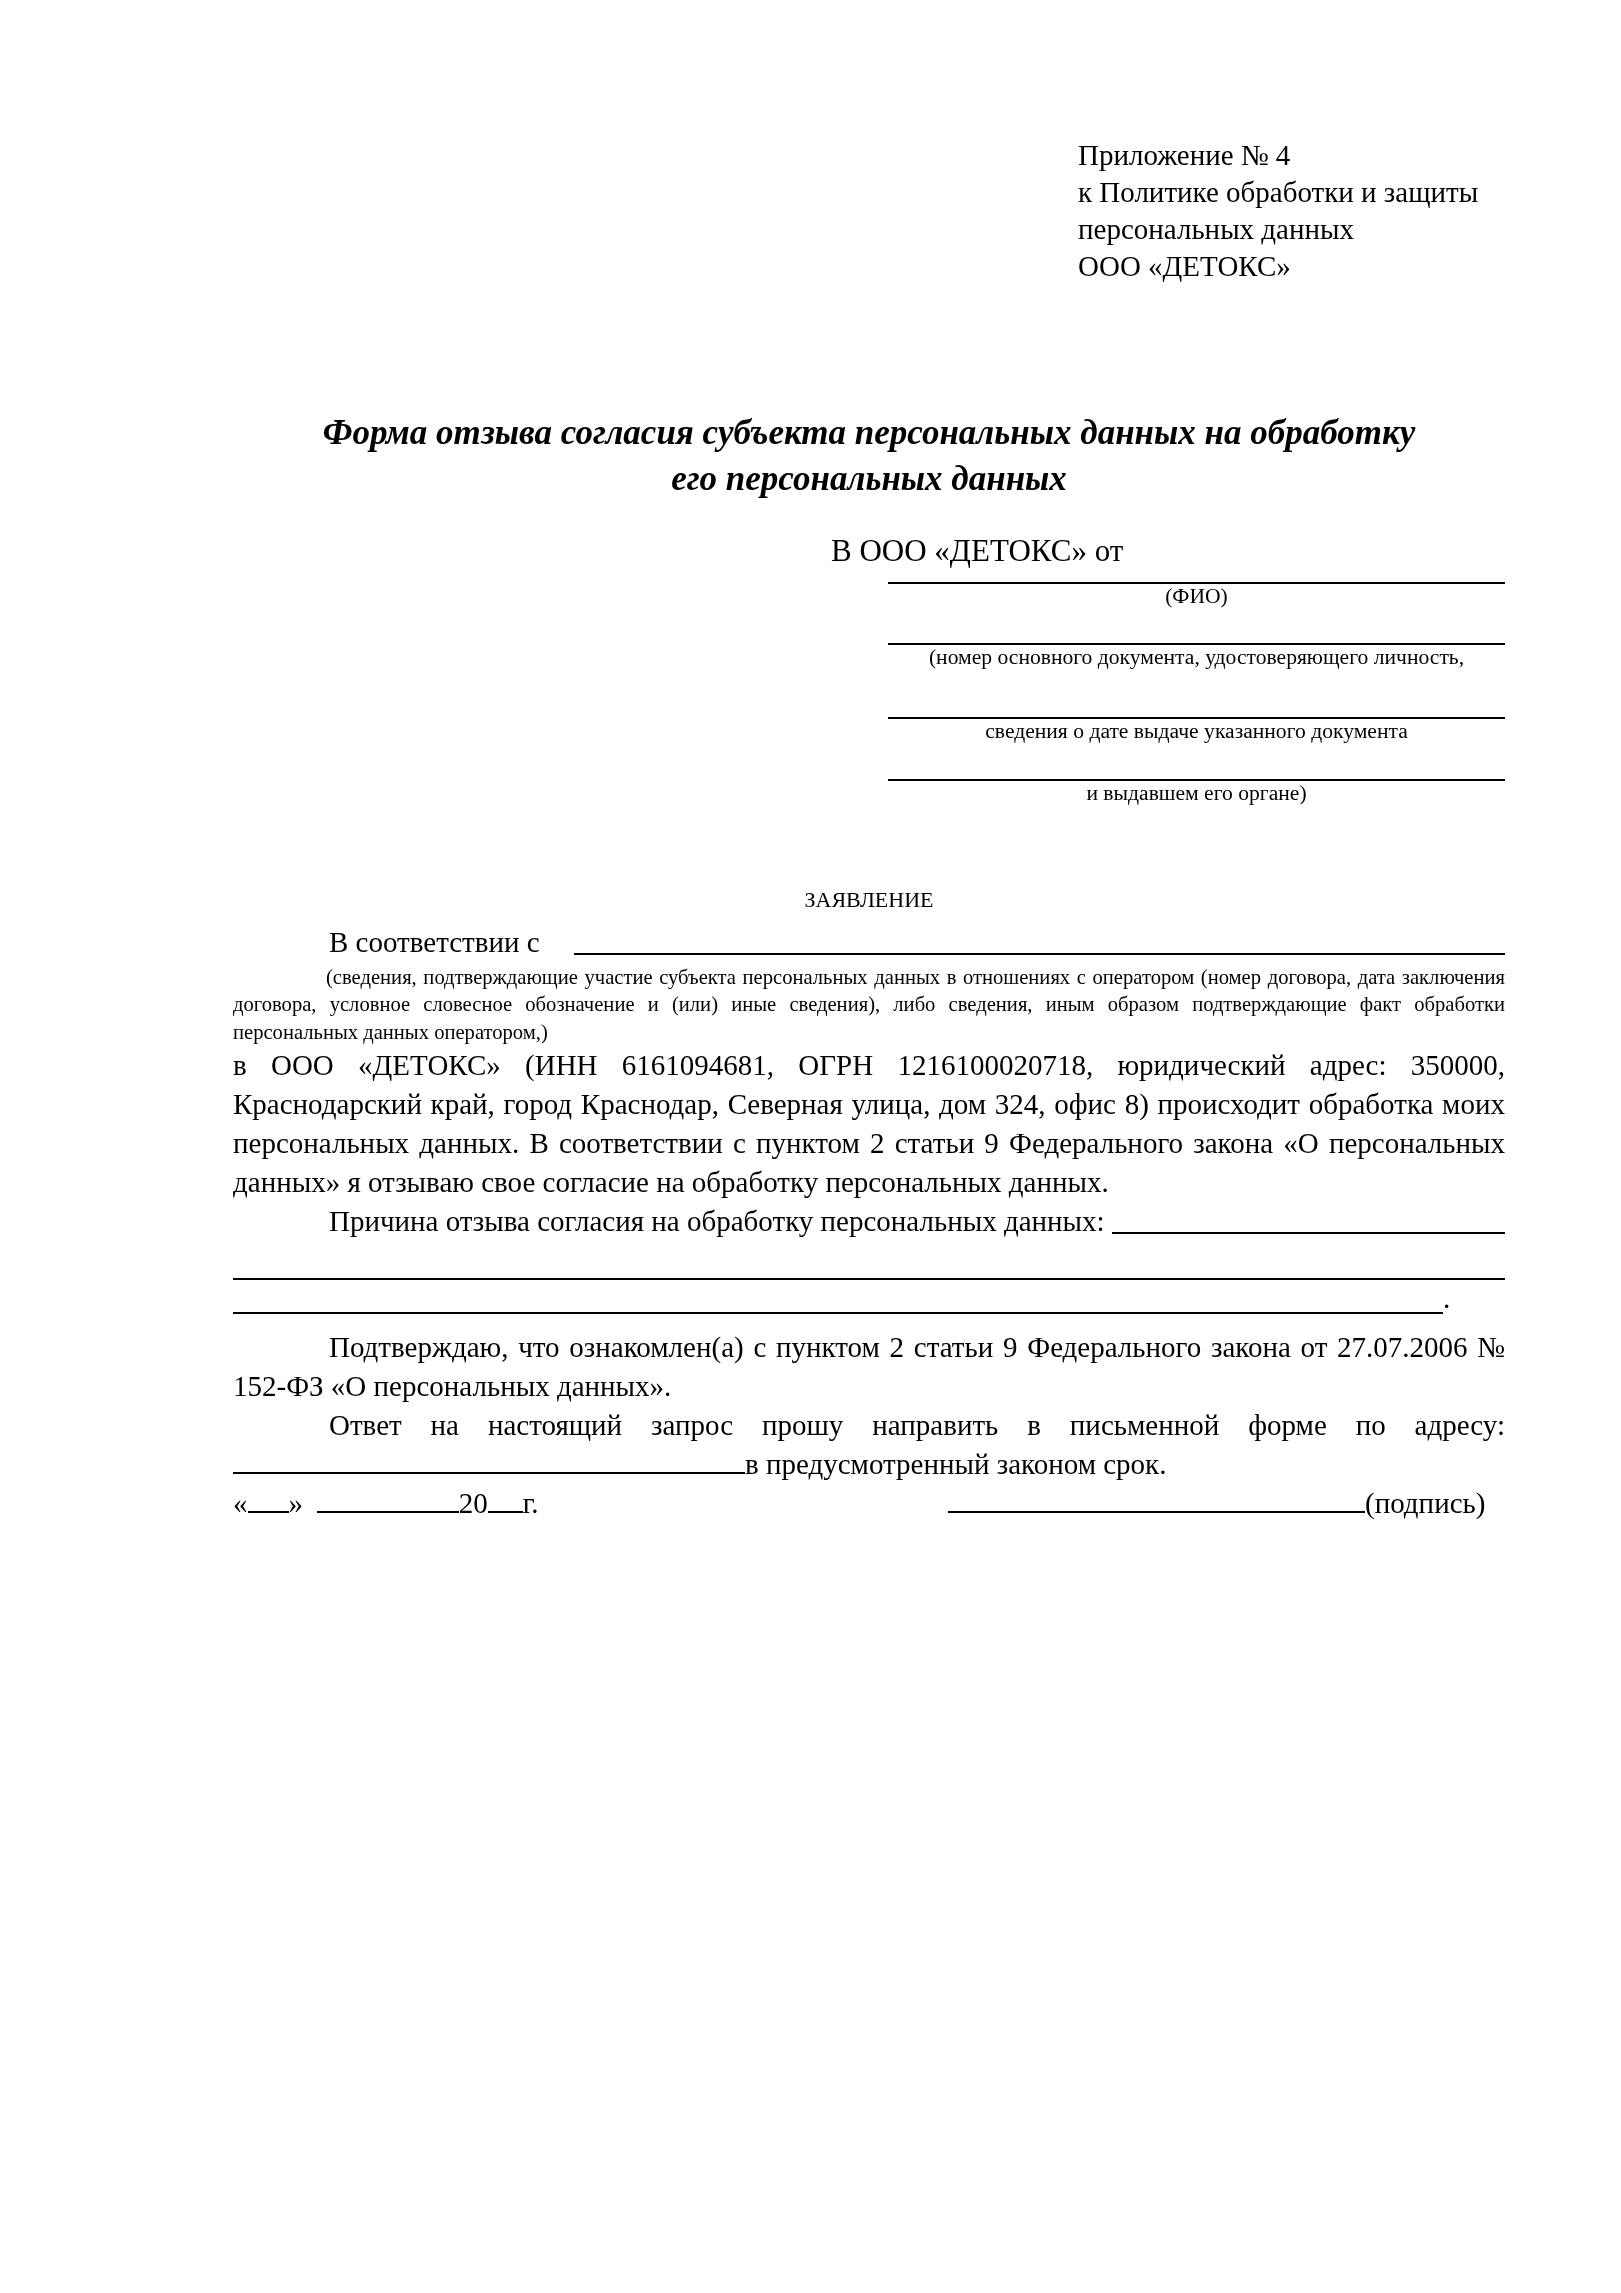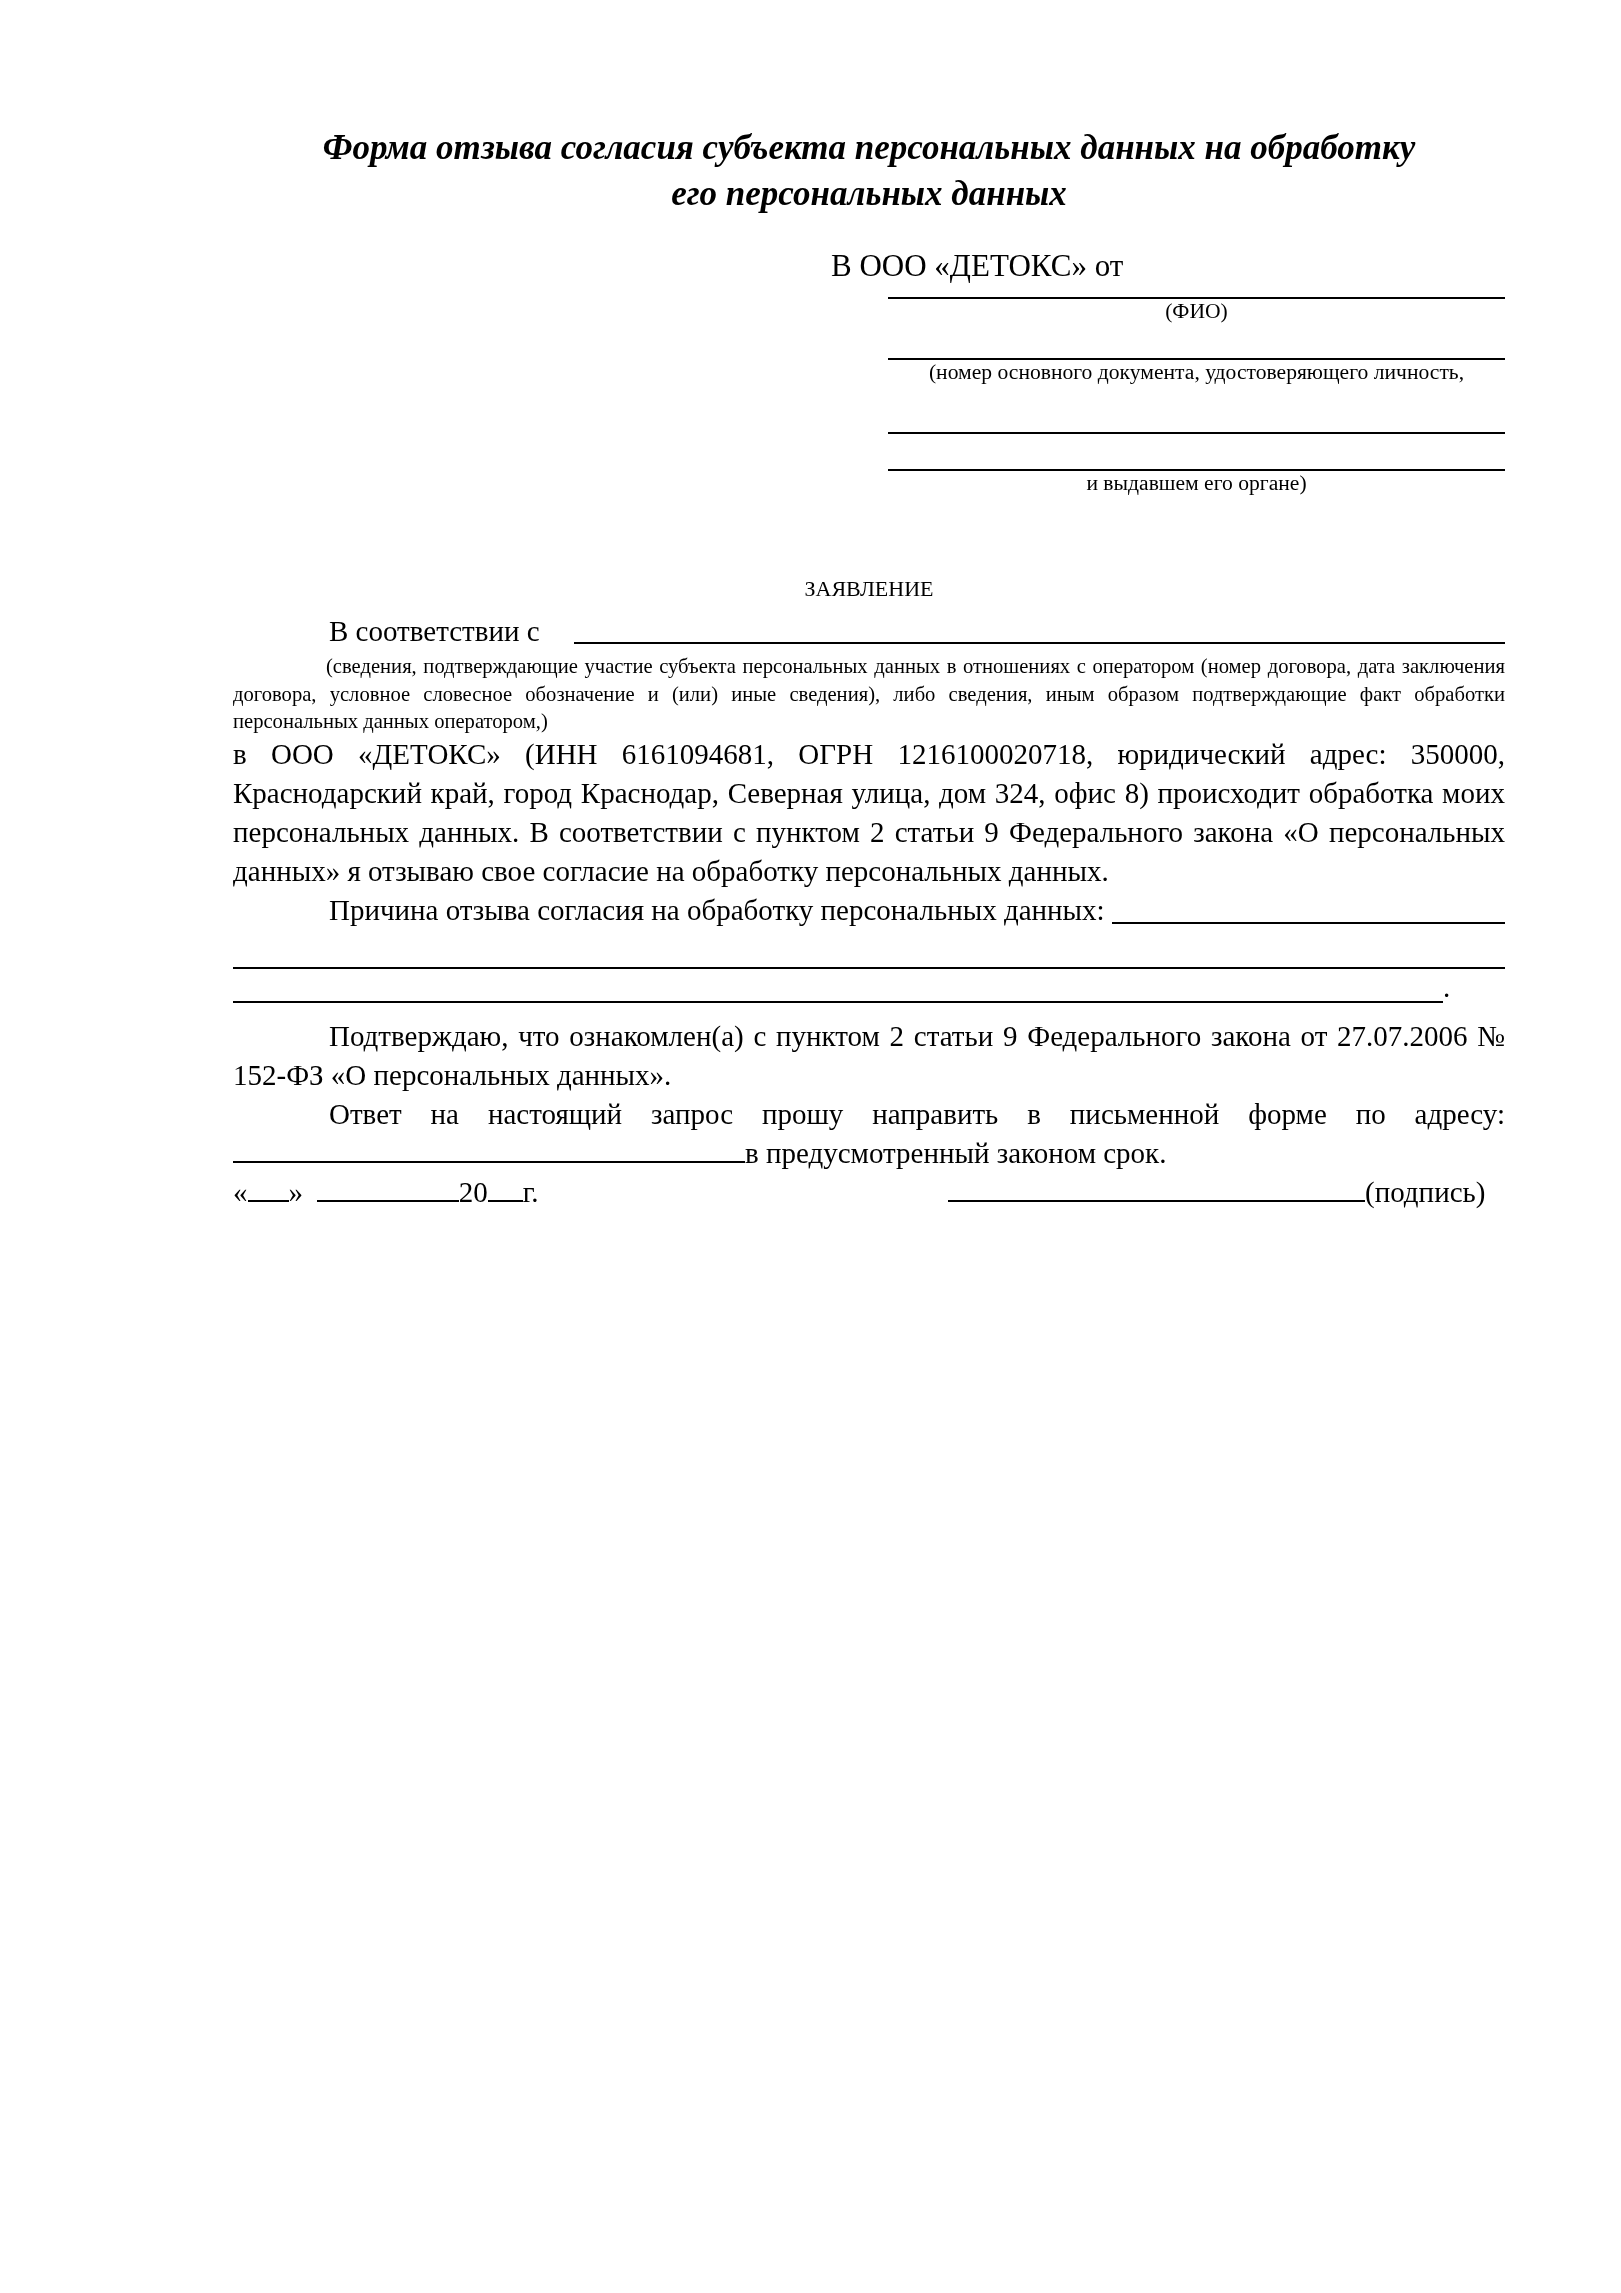--- a/index.html
+++ b/index.html
@@ -112,36 +112,43 @@
     line-height: 39px;
   }
   .footer-right { margin-right: 19.6px; }
 </style>
 </head>
 <body>
 
 <div class="page">
   <div class="content">
 
+    <div class="header-block">
+      <div>Приложение № 4</div>
+      <div>к Политике обработки и защиты</div>
+      <div>персональных данных</div>
+      <div>ООО «ДЕТОКС»</div>
+    </div>
 
     <div class="title">
       <div>Форма отзыва согласия субъекта персональных данных на обработку</div>
       <div>его персональных данных</div>
     </div>
 
     <div class="addressee">
       <div class="to-line">В ООО «ДЕТОКС» от</div>
 
       <div class="blank-line bl-1"></div>
       <div class="caption">(ФИО)</div>
 
       <div class="blank-line bl-2"></div>
       <div class="caption">(номер основного документа, удостоверяющего личность,</div>
 
       <div class="blank-line bl-3"></div>
+      <div class="caption">сведения о дате выдаче указанного документа</div>
 
       <div class="blank-line bl-4"></div>
       <div class="caption">и выдавшем его органе)</div>
     </div>
 
     <div class="statement-heading">ЗАЯВЛЕНИЕ</div>
 
     <div class="fill-row" style="margin-top: 5.9px; gap: 27px;">
       <span class="t indent">В соответствии с</span>
       <span class="fill"></span>

